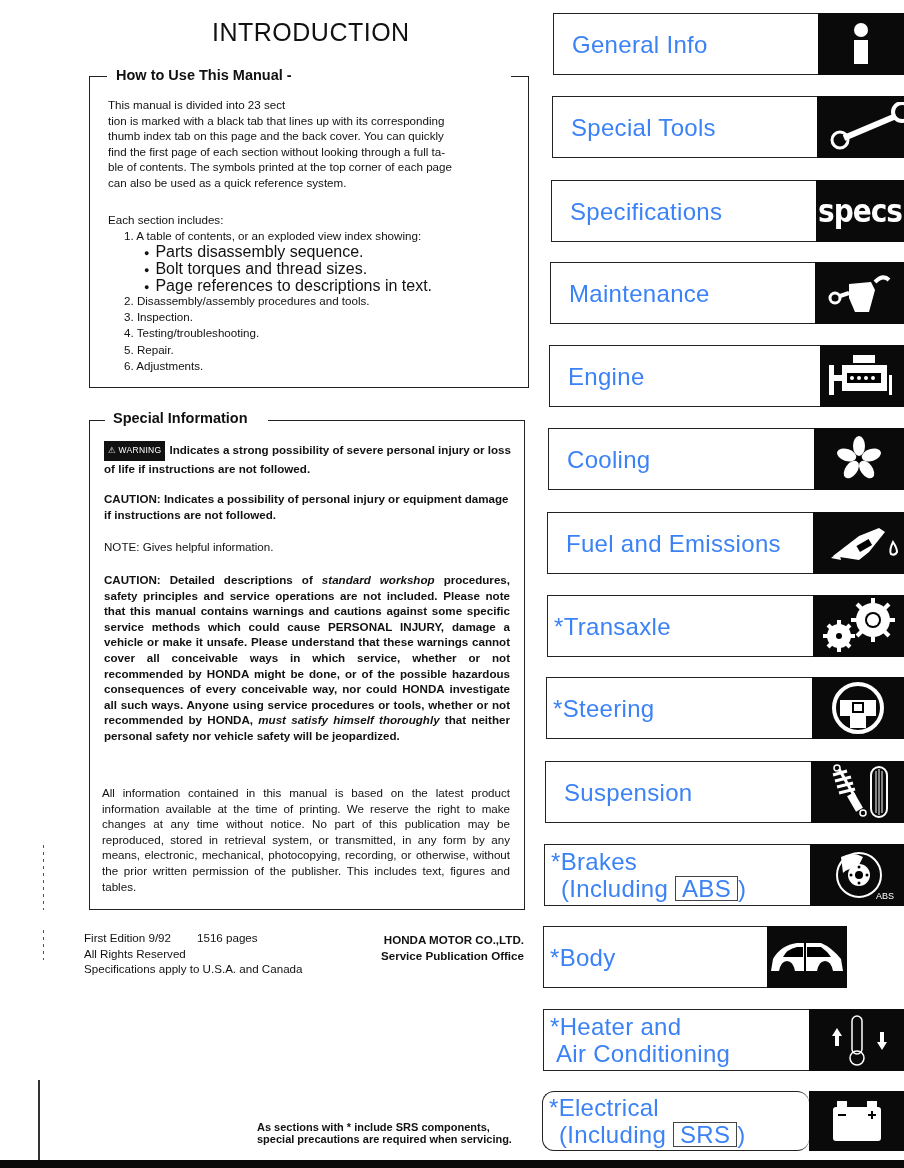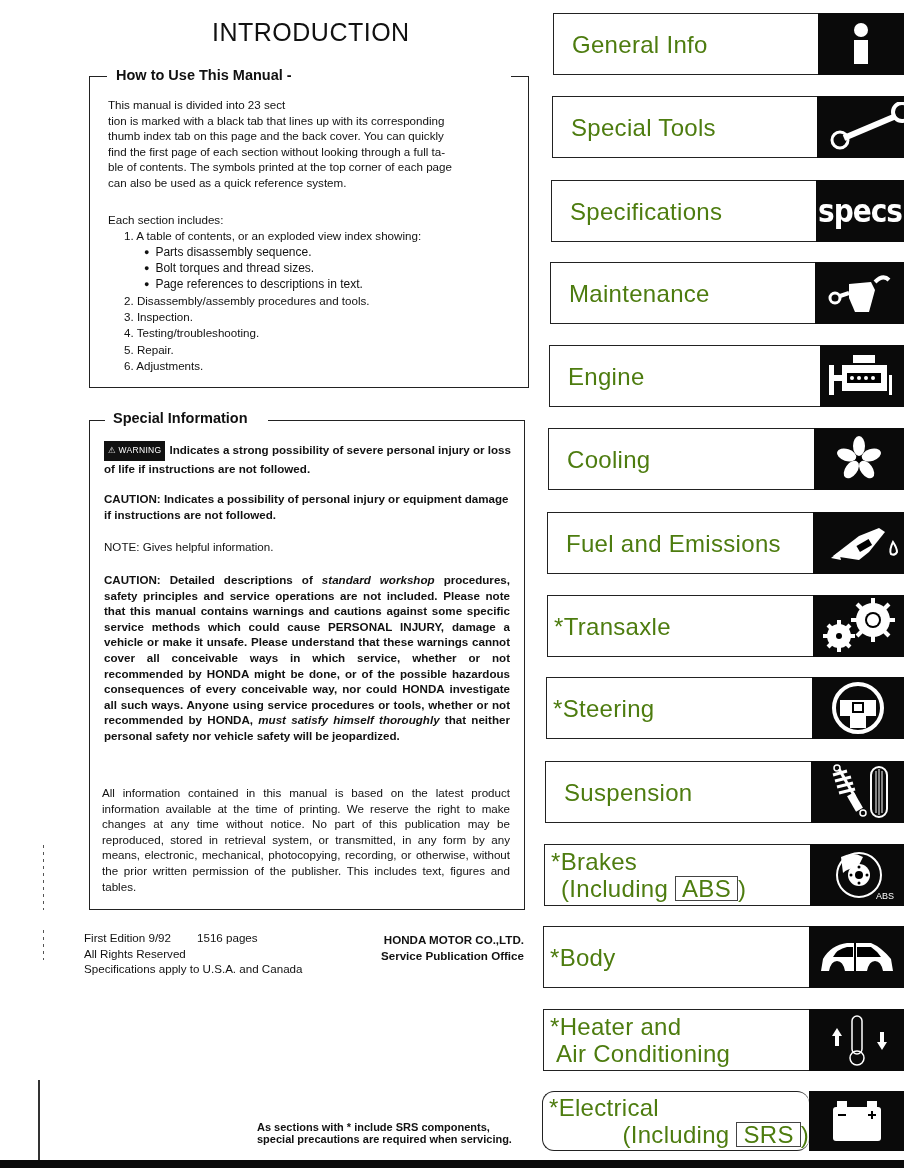--- a/index.html
+++ b/index.html
@@ -28,21 +28,21 @@
   .special-legend { left: 107px; top: 410px; }
 
   .para { position: absolute; font-size: 11.6px; line-height: 15.6px; color: #111; }
   .bold { font-weight: bold; }
   .ital { font-style: italic; }
 
   .howto-intro { left: 108px; top: 97px; width: 410px; }
   .includes { left: 108px; top: 212px; width: 410px; }
   .list { position: absolute; font-size: 11.6px; line-height: 16.2px; }
   .list-num { left: 124px; top: 228px; }
-  .bullets { position: absolute; left: 144px; top: 244px; font-size: 12px; line-height: 16.2px; }
+  .bullets { position: absolute; left: 144px; top: 244px; font-size: 16px; line-height: 16.2px; }
   .bullets li { list-style: none; }
   .bullets li::before { content: "\25CF"; margin-right: 6px; font-size: 9px; vertical-align: 1px; }
   .list-rest { left: 124px; top: 293px; }
 
   .warn-badge {
     display: inline-block; background: #111; color: #fff;
     font-size: 8.5px; padding: 2px 4px 2px 4px; letter-spacing: 0.3px; font-weight: normal;
     margin-right: 4px; vertical-align: 1px;
   }
   .warn-para { left: 104px; top: 441px; width: 412px; }
@@ -53,21 +53,21 @@
 
   .footer-left { position: absolute; left: 84px; top: 930px; font-size: 11.6px; line-height: 15.6px; }
   .footer-left .pages { margin-left: 26px; }
   .footer-right { position: absolute; left: 356px; top: 932px; width: 168px; font-size: 11.6px; line-height: 16px; font-weight: bold; text-align: right; }
   .srs-note { position: absolute; left: 257px; top: 1122px; font-size: 11px; line-height: 11.5px; font-weight: bold; }
 
   
   .tab { position: absolute; height: 62px; display: flex; }
   .tab-label {
     border: 1.5px solid #222; border-right: none; background: #fff;
-    font-size: 24px; color: #4d7c0f; display: flex; flex-direction: column; justify-content: center;
+    font-size: 24px; color: #3b82f6; display: flex; flex-direction: column; justify-content: center;
     padding-left: 18px; line-height: 27px; letter-spacing: 0.3px;
   }
   .tab-label.star { padding-left: 6px; }
   .tab-icon { background: #0a0a0a; width: 90px; height: 100%; display: flex; align-items: center; justify-content: center; color: #fff; position: relative; }
   .tab-icon svg { display: block; }
   .inline-box { border: 1.5px solid #444; padding: 0 6px; display: inline-block; line-height: 23px; }
   .specs-text { font-family: "DejaVu Sans", sans-serif; font-weight: bold; font-size: 28px; letter-spacing: -1px; color: #fff; transform: scaleY(1.15); }
   .abs-small { position: absolute; right: 10px; bottom: 5px; font-size: 9px; color: #fff; }
 
   .bottom-bar { position: absolute; left: 0; top: 1160px; width: 904px; height: 8px; background: #0a0a0a; }
@@ -299,21 +299,21 @@
         <circle cx="30" cy="28" r="4" fill="#000"></circle>
         <circle cx="30" cy="20" r="1.5" fill="#000"></circle>
         <circle cx="38" cy="28" r="1.5" fill="#000"></circle>
         <circle cx="30" cy="36" r="1.5" fill="#000"></circle>
         <circle cx="22" cy="28" r="1.5" fill="#000"></circle>
       </svg>
     <span class="abs-small">ABS</span>
   </div>
 </div>
 
-<div class="tab" style="left:543px;top:926px;width:361px;">
+<div class="tab" style="left:543px;top:926px;width:304px;">
   <div class="tab-label star" style="width:266px;">*Body</div>
   <div class="tab-icon" style="width:95px;">
     <svg width="80" height="40" viewBox="0 0 80 40">
         <path d="M4 34 L6 22 Q14 8 30 6 L54 6 Q64 10 74 22 L76 34 L66 34 Q64 24 58 24 Q52 24 50 34 L28 34 Q26 24 20 24 Q14 24 12 34 Z" fill="#fff"></path>
         <line x1="38" y1="6" x2="38" y2="34" stroke="#000" stroke-width="2"></line>
         <path d="M16 20 Q20 12 30 10 L36 10 L36 20 Z" fill="#000"></path>
         <path d="M40 10 L54 10 Q60 14 64 20 L40 20 Z" fill="#000"></path>
       </svg>
   </div>
 </div>
@@ -329,21 +329,21 @@
         <rect x="30" y="4" width="10" height="38" rx="5" fill="none" stroke="#fff" stroke-width="1.5"></rect>
         <circle cx="35" cy="46" r="7" fill="none" stroke="#fff" stroke-width="1.5"></circle>
         <path d="M55 30 L60 38 L65 30 L62 30 L62 20 L58 20 L58 30 Z" fill="#fff"></path>
       </svg>
   </div>
 </div>
 
 <div class="tab" style="left:542px;top:1091px;width:362px;height:60px;">
   <div class="tab-label star" style="width:267px;border-radius:12px;">
     <div>*Electrical</div>
-    <div style="padding-left:10px;text-align:right;"><span>(Including </span><span class="inline-box">SRS</span><span>)</span></div>
+    <div style="padding-left:10px;"><span>(Including </span><span class="inline-box">SRS</span><span>)</span></div>
   </div>
   <div class="tab-icon" style="width:95px;">
     <svg width="60" height="48" viewBox="0 0 60 48">
         <rect x="6" y="10" width="48" height="34" rx="3" fill="#fff"></rect>
         <rect x="10" y="4" width="10" height="7" fill="#fff"></rect>
         <rect x="40" y="4" width="10" height="7" fill="#fff"></rect>
         <line x1="11" y1="18" x2="19" y2="18" stroke="#000" stroke-width="2"></line>
         <line x1="41" y1="18" x2="49" y2="18" stroke="#000" stroke-width="2"></line>
         <line x1="45" y1="14" x2="45" y2="22" stroke="#000" stroke-width="2"></line>
       </svg>

